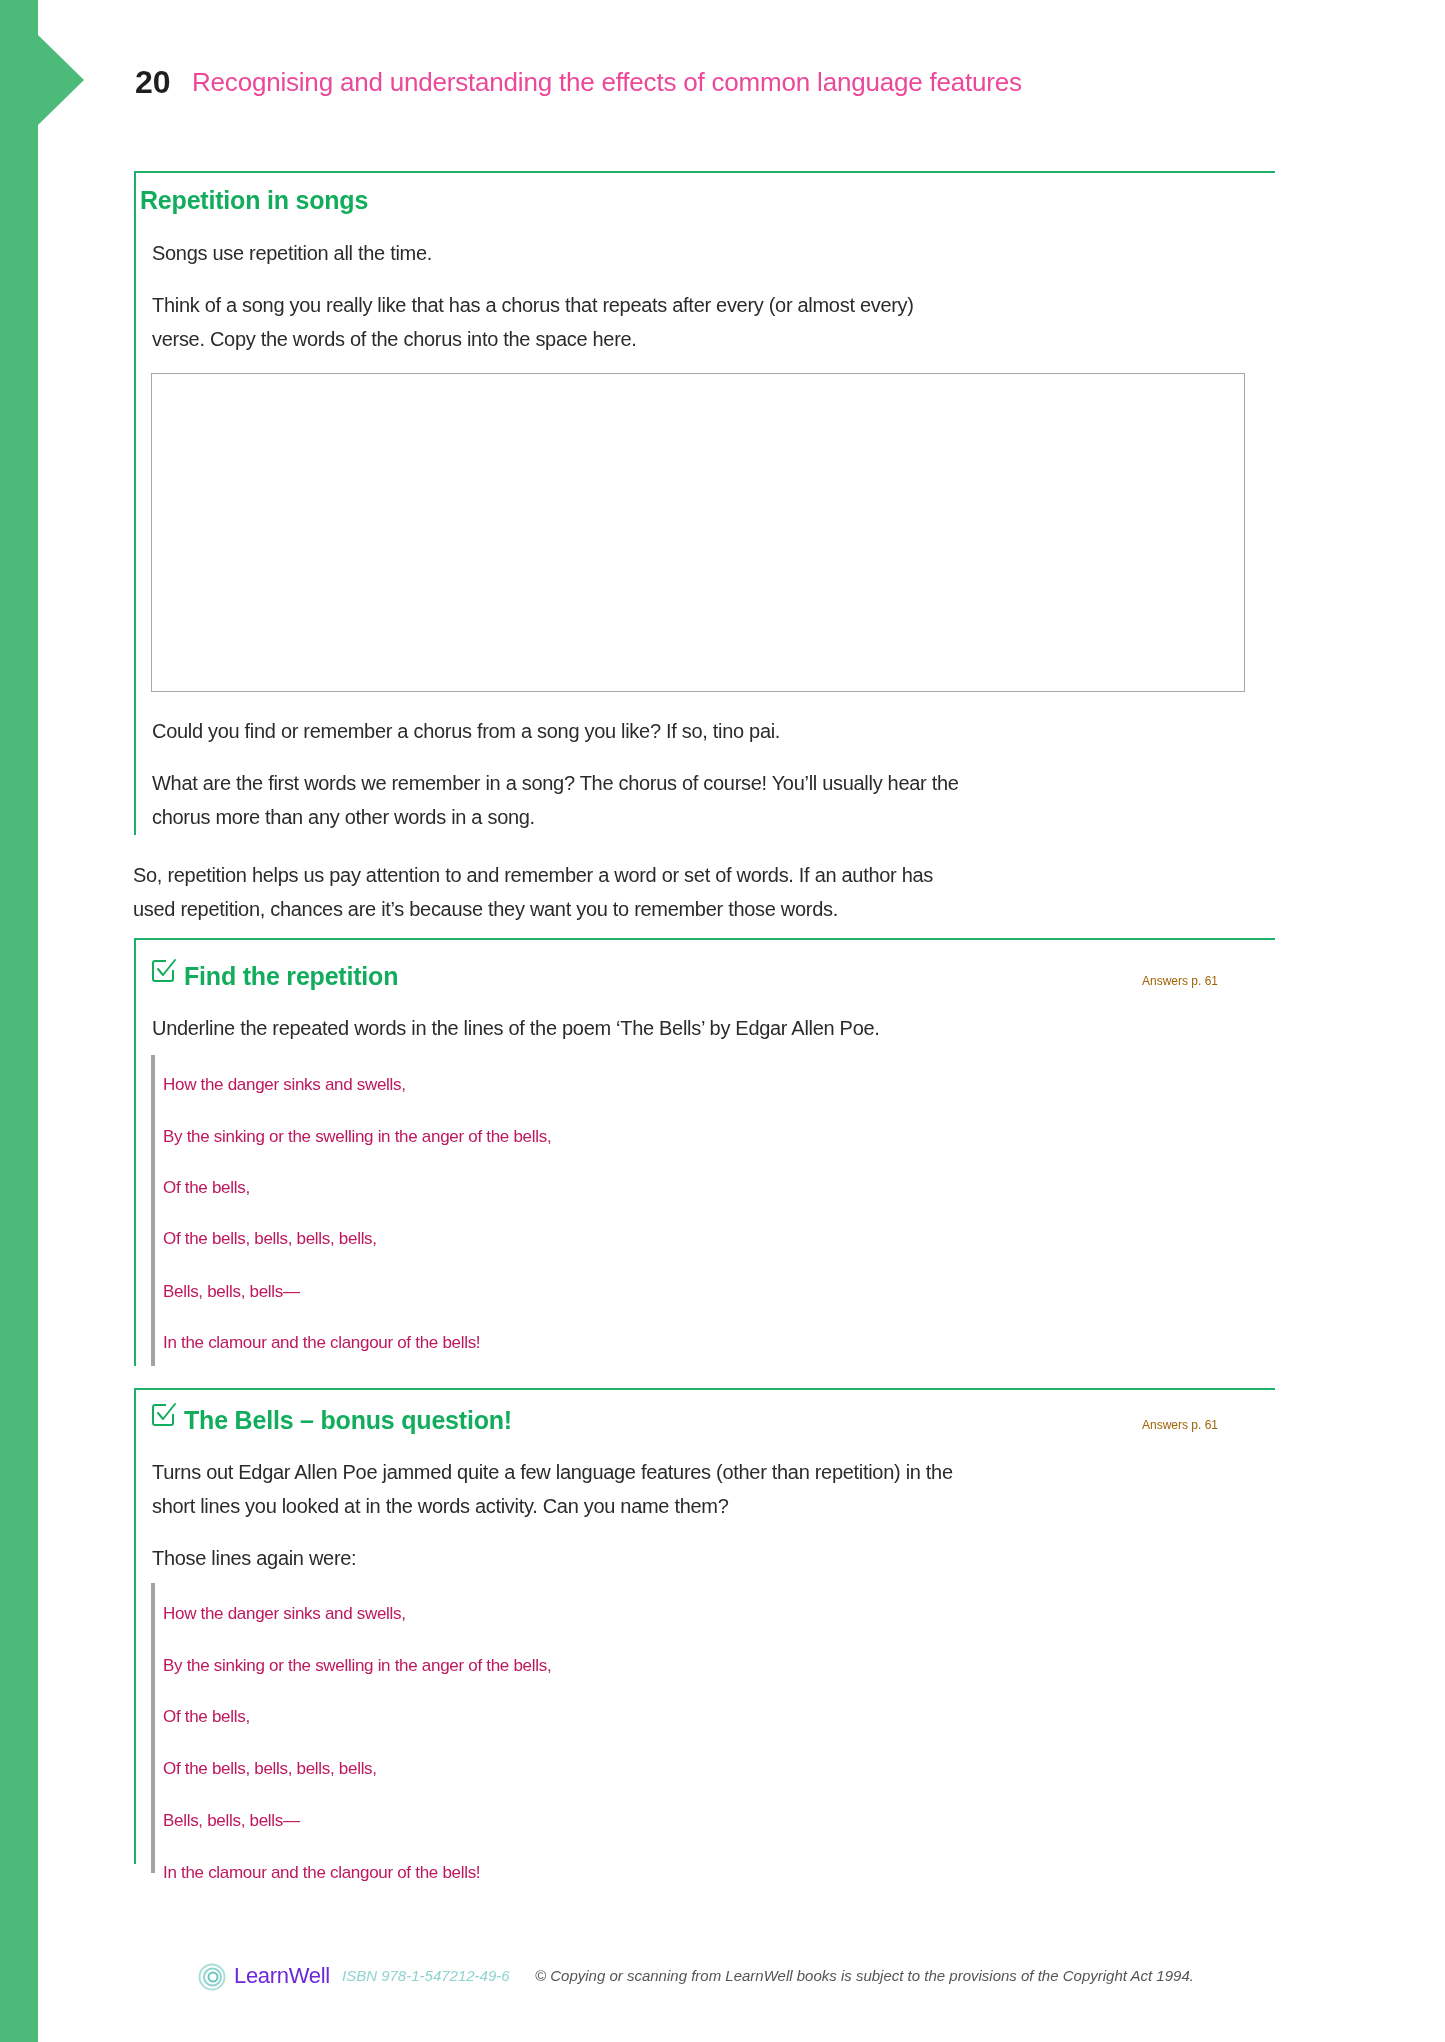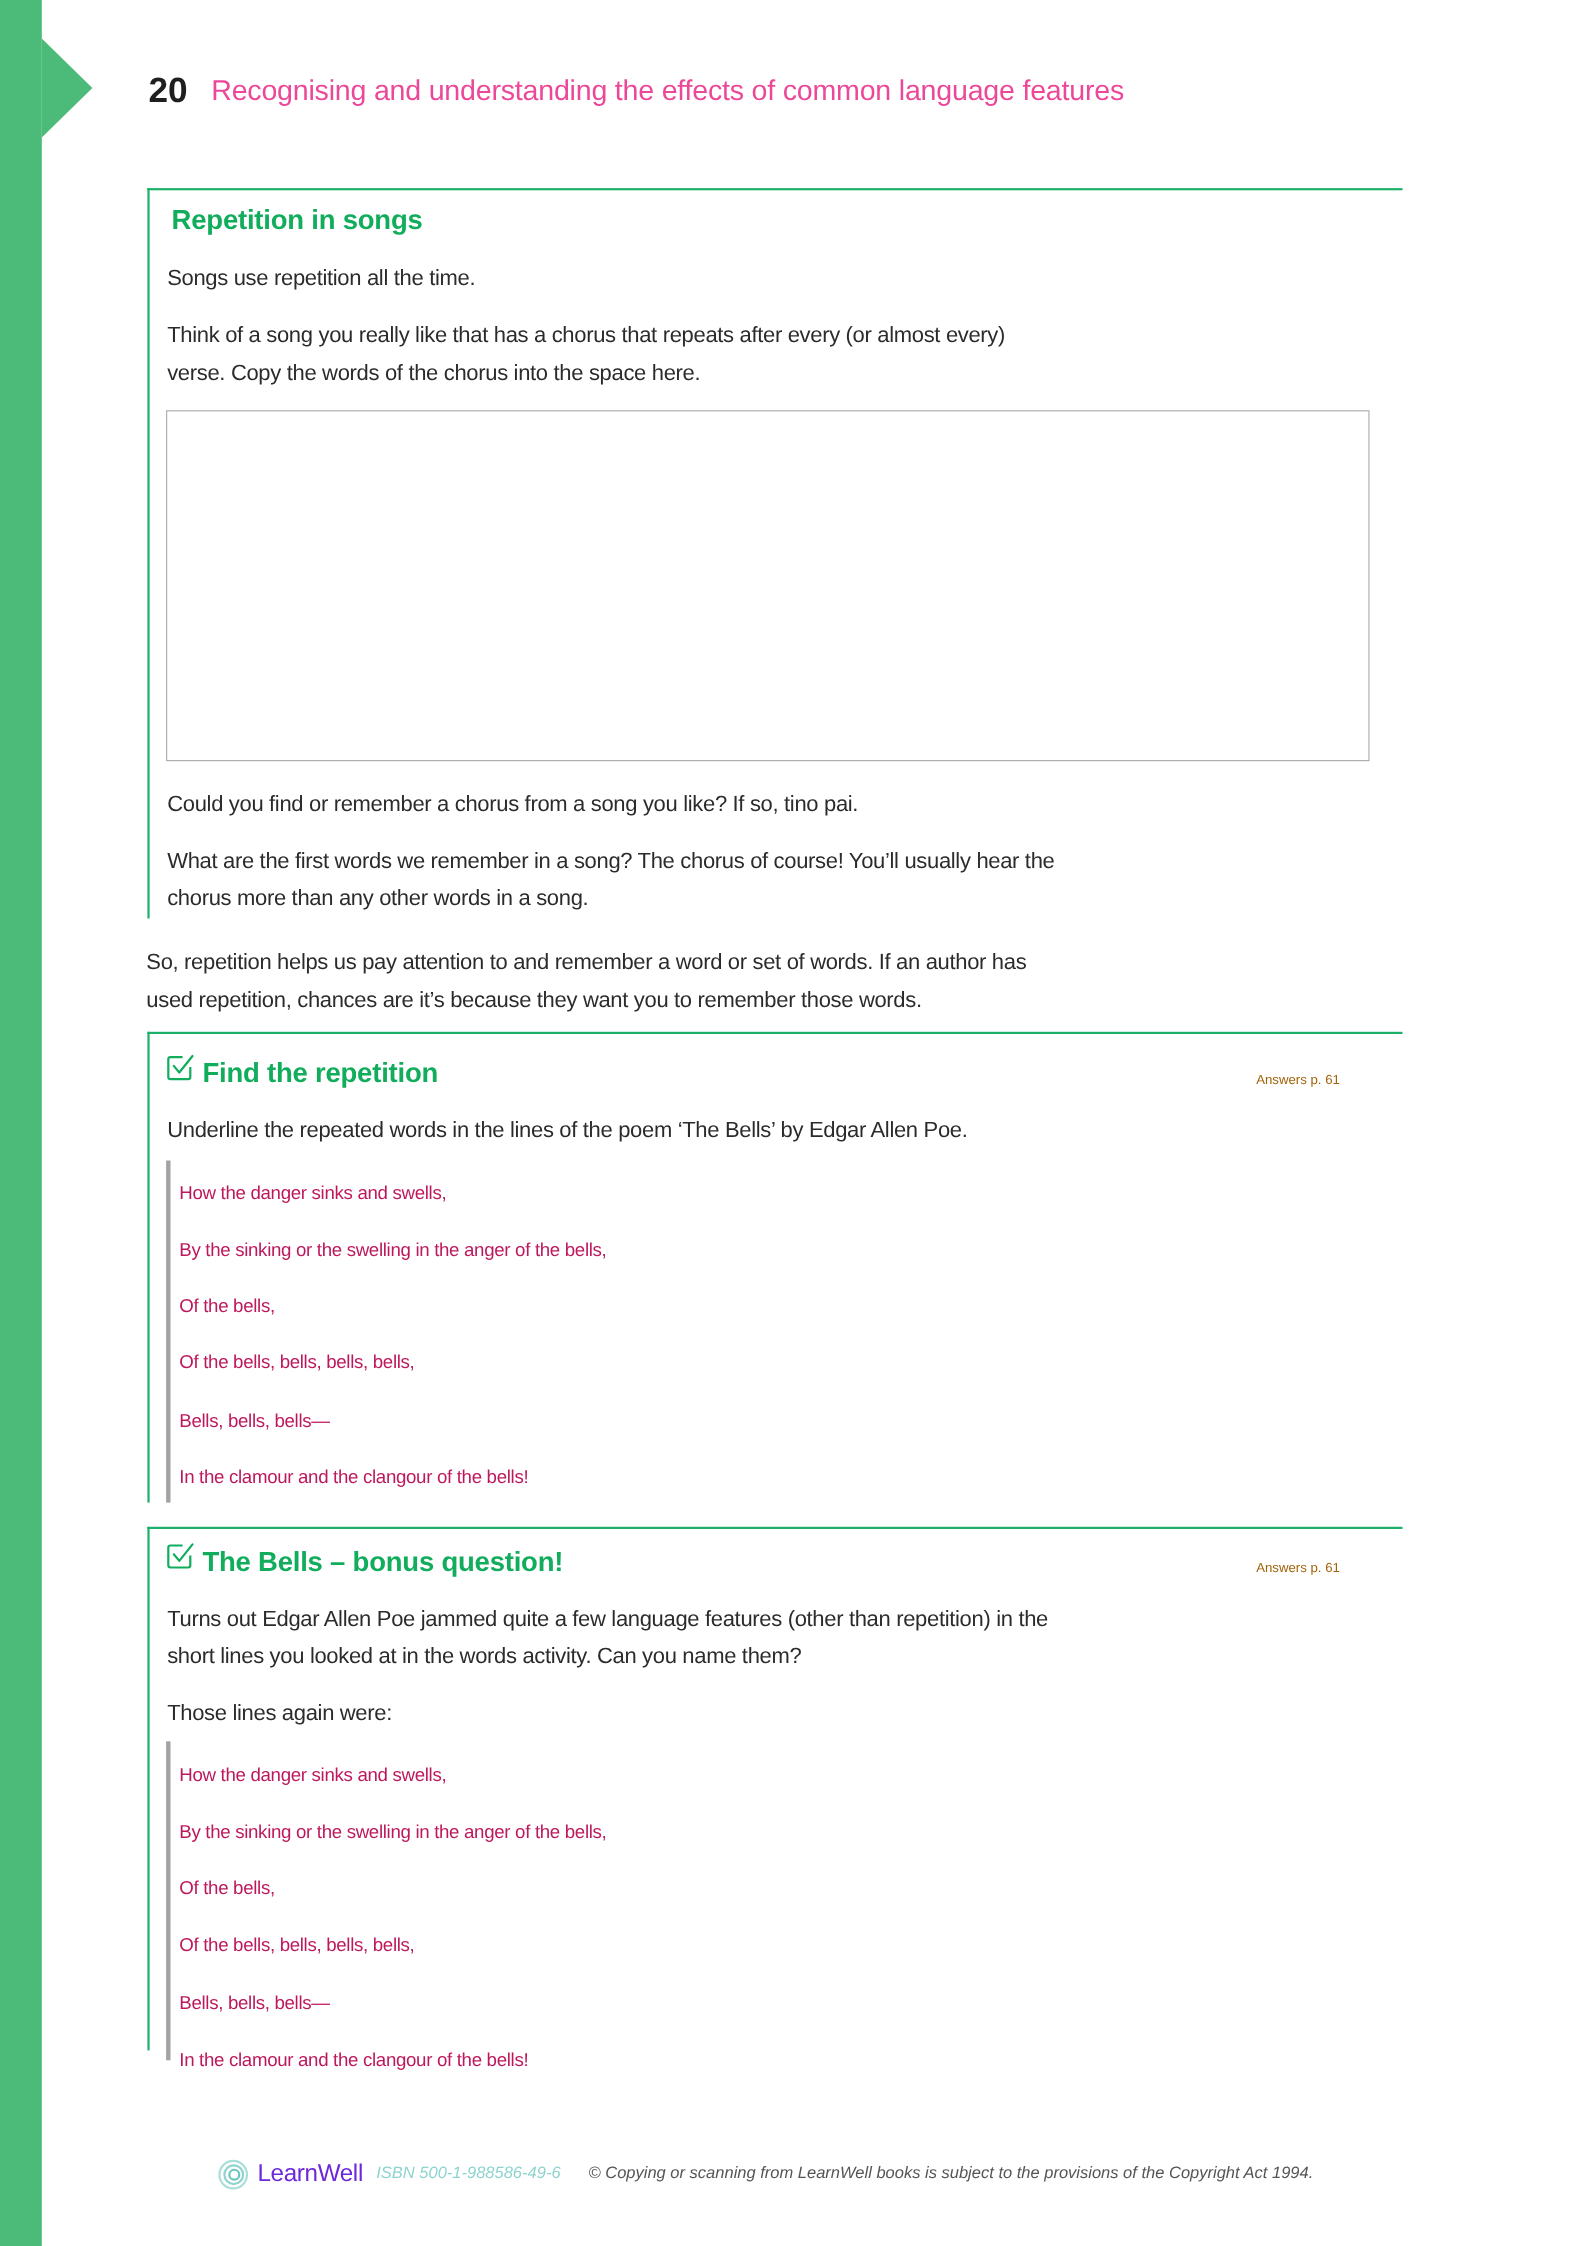--- a/index.html
+++ b/index.html
@@ -41,21 +41,21 @@
 
 <div class="abs side-bar"></div>
 <div class="abs chevron"></div>
 
 <div class="abs page-num">20</div>
 <div class="abs page-title">Recognising and understanding the effects of common language features</div>
 
 <div class="abs box-top" style="left:134px; top:171px; width:1141px;"></div>
 <div class="abs box-left" style="left:134px; top:171px; height:664px;"></div>
 
-<div class="abs heading" style="left:156px; top:184px;">Repetition in songs</div>
+<div class="abs heading" style="left:140px; top:184px;">Repetition in songs</div>
 <div class="abs body-text" style="left:152px; top:236px;">Songs use repetition all the time.</div>
 <div class="abs body-text" style="left:152px; top:288px; white-space:nowrap;">Think of a song you really like that has a chorus that repeats after every (or almost every)</div>
 <div class="abs body-text" style="left:152px; top:322px; white-space:nowrap;">verse. Copy the words of the chorus into the space here.</div>
 
 <div class="abs textarea"></div>
 
 <div class="abs body-text" style="left:152px; top:714px; white-space:nowrap;">Could you find or remember a chorus from a song you like? If so, tino pai.</div>
 <div class="abs body-text" style="left:152px; top:766px; white-space:nowrap;">What are the first words we remember in a song? The chorus of course! You’ll usually hear the</div>
 <div class="abs body-text" style="left:152px; top:800px; white-space:nowrap;">chorus more than any other words in a song.</div>
 
@@ -103,14 +103,14 @@
 <div class="abs poem-line" style="left:163px; top:1752px;">Of the bells, bells, bells, bells,</div>
 <div class="abs poem-line" style="left:163px; top:1804px;">Bells, bells, bells—</div>
 <div class="abs poem-line" style="left:163px; top:1856px;">In the clamour and the clangour of the bells!</div>
 
 <svg class="abs footer-logo" viewBox="0 0 28 28">
   <circle cx="14" cy="14" r="12.5" fill="none" stroke="#a9ded9" stroke-width="2"></circle>
   <circle cx="14.5" cy="14" r="8.5" fill="none" stroke="#8fd3cf" stroke-width="2"></circle>
   <circle cx="15" cy="14" r="4.5" fill="none" stroke="#6cc4be" stroke-width="2"></circle>
 </svg>
 <div class="abs footer-brand">LearnWell</div>
-<div class="abs footer-isbn">ISBN 500-1-988586-49-6</div>
+<div class="abs footer-isbn">ISBN 978-1-547212-49-6</div>
 <div class="abs footer-copy">© Copying or scanning from LearnWell books is subject to the provisions of the Copyright Act 1994.</div>
 
 </body></html>

